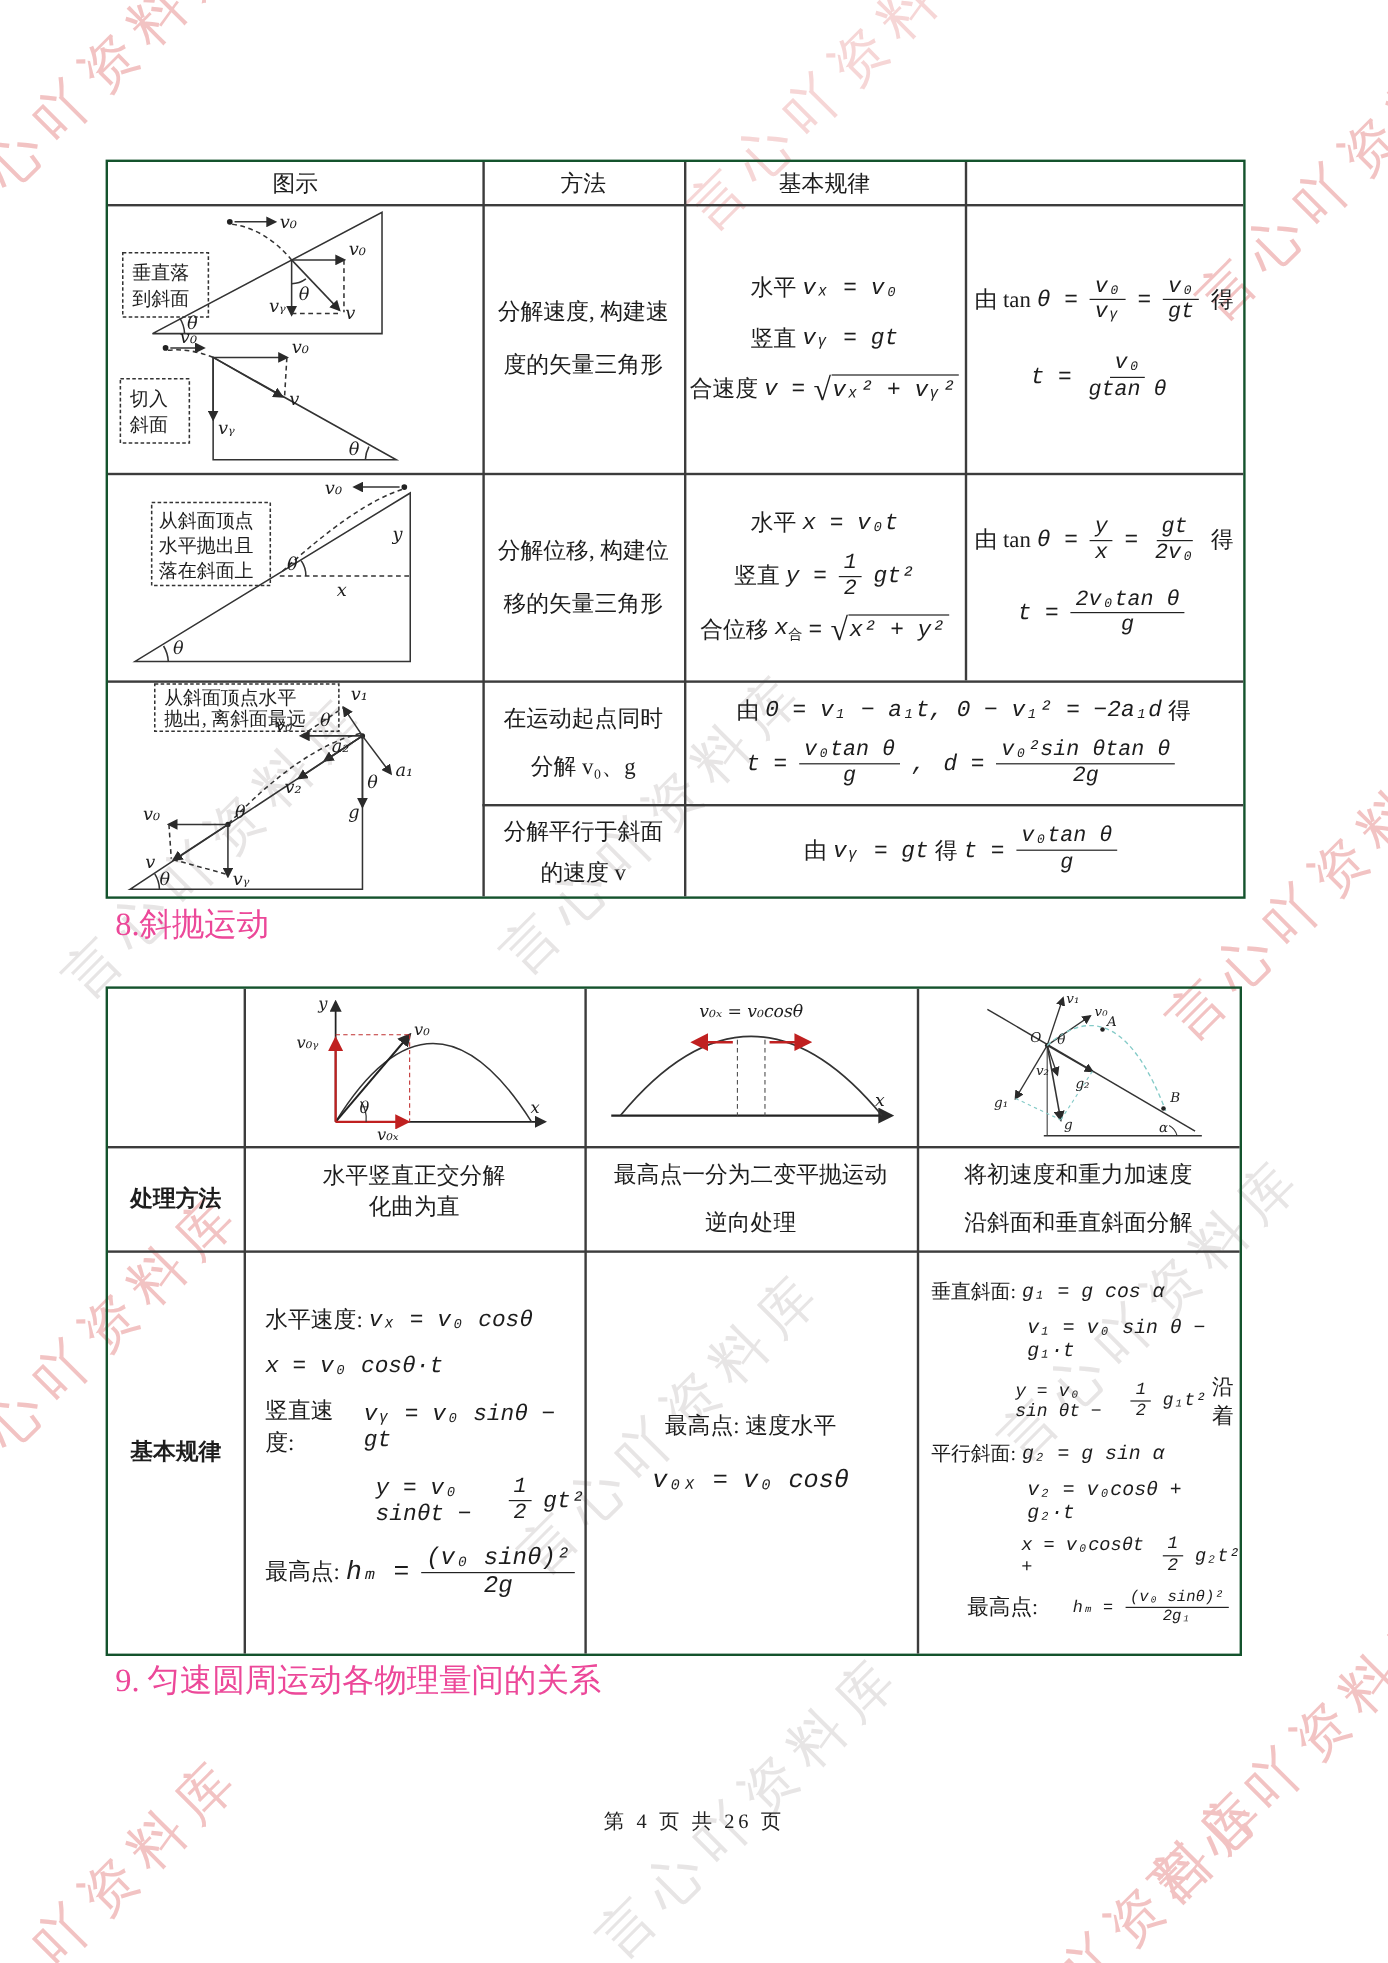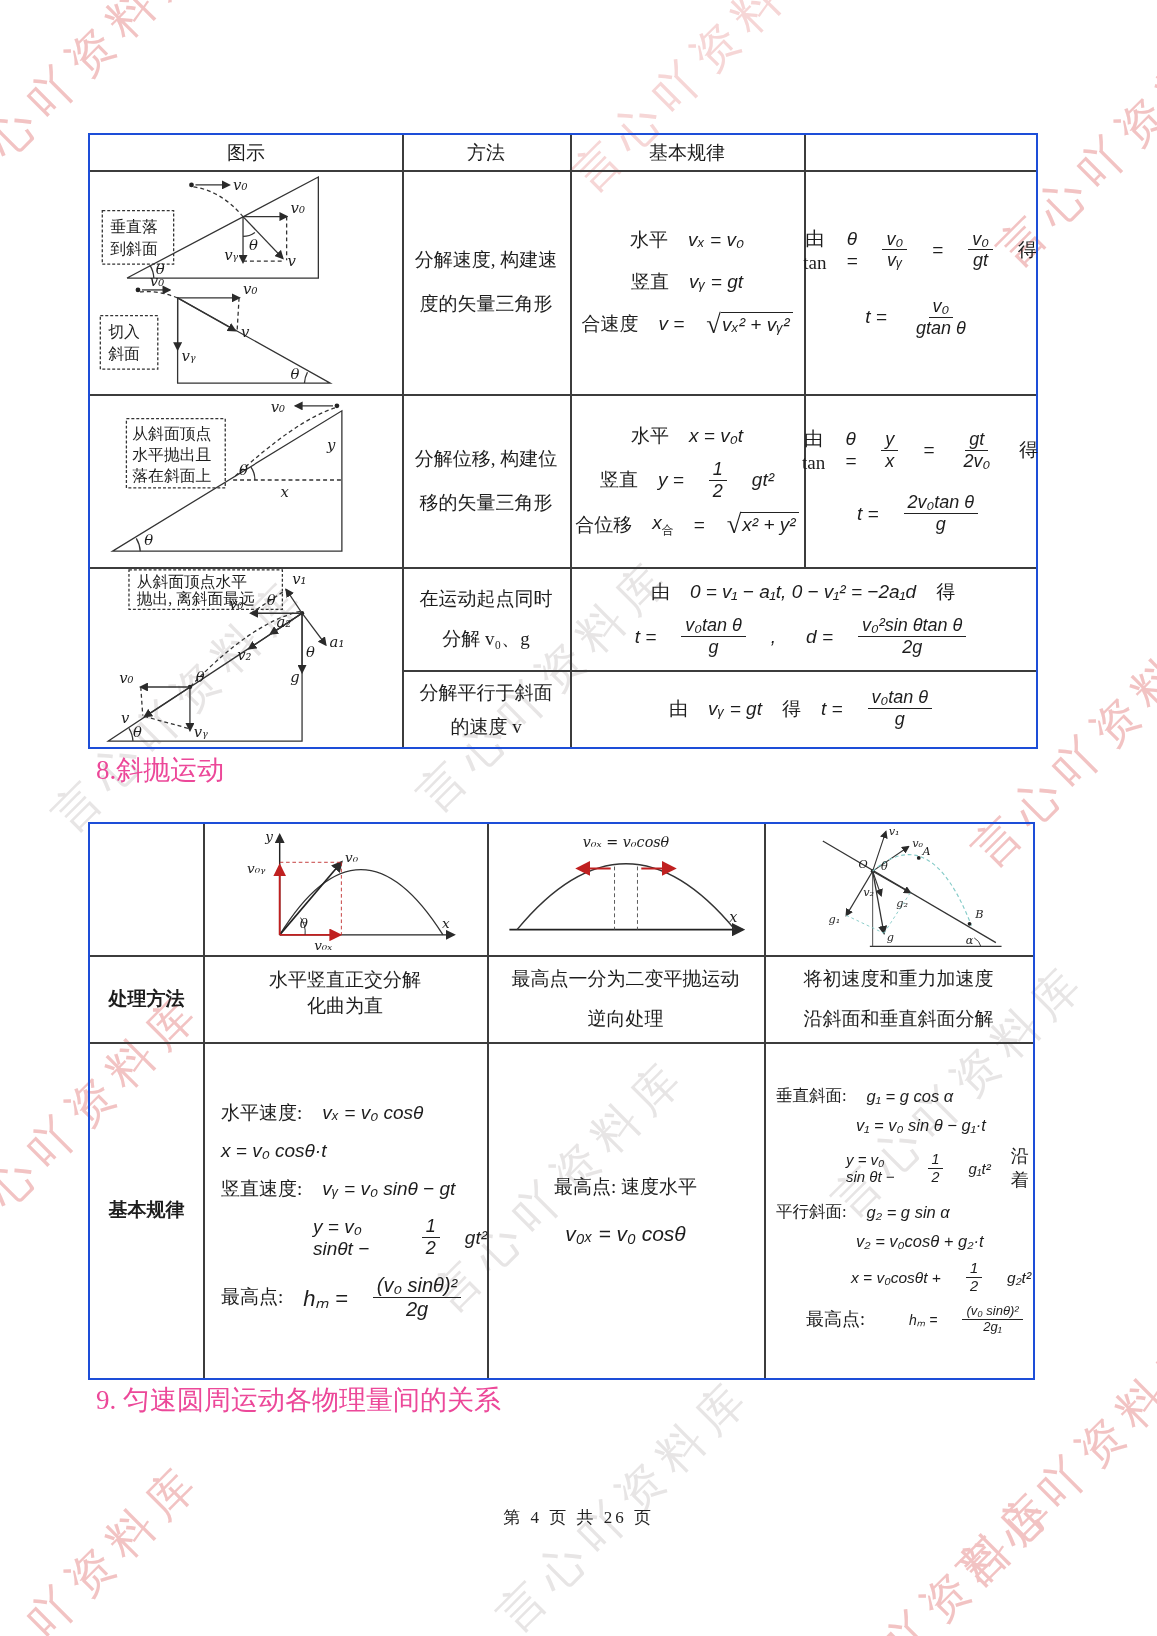--- a/index.html
+++ b/index.html
@@ -6,29 +6,29 @@
   .page{position:relative;width:1157px;height:1636px;background:#fff;overflow:hidden;
         font-family:"Liberation Serif",serif;color:#1d1d1d}
   
   .wm{position:absolute;transform:translate(-50%,-50%) rotate(-45deg);
       font-size:46px;letter-spacing:10px;white-space:nowrap;z-index:0;
       font-family:"Liberation Sans",sans-serif;user-select:none}
   .wm.pink{color:#f2c3c3}
   .wm.pale{color:#f6d6d6}
   .wm.gray{color:#e7e5e5}
   
-  .tbl{position:absolute;border:2px solid #1d4ed8;z-index:1;font-size:19px;background:transparent}
+  .tbl{position:absolute;border:2px solid #14532d;z-index:1;font-size:19px;background:transparent}
   .vl,.hl{position:absolute;background:#3c3c3c}
   .vl{width:2px}.hl{height:2px}
   .cell{position:absolute;display:flex;flex-direction:column;align-items:center;
         justify-content:center;text-align:center}
   .cell.left{align-items:flex-start;text-align:left}
-  .fl{display:flex;align-items:center;justify-content:flex-start;flex-wrap:nowrap;gap:20px}
+  .fl{display:flex;align-items:center;justify-content:flex-start;flex-wrap:nowrap;gap:5px}
   .zh{font-style:normal}
-  .m{font-family:Liberation Sans, sans-serif;font-style:italic}
+  .m{font-family:Liberation Mono, monospace;font-style:italic}
   .frac{display:inline-flex;flex-direction:column;align-items:center;margin:0 5px;
         line-height:1.15;vertical-align:middle;font-size:0.95em}
   .frac .fn{border-bottom:1.5px solid #222;padding:0 4px}
   .frac .fd{padding:0 4px}
   .sqrt{display:inline-flex;align-items:flex-start;margin-left:2px}
   .sqrt .rs{font-style:normal;font-size:1.4em;line-height:1.0}
   .sqrt .ri{border-top:1.6px solid #222;padding:1px 3px 0 1px;margin-top:1px}
   .hdg{position:absolute;z-index:1;font-size:27px;color:#ec4899}
   .pfooter{position:absolute;left:0;right:0;top:1506px;text-align:center;font-size:17px;
            letter-spacing:3px;color:#222;z-index:1}

